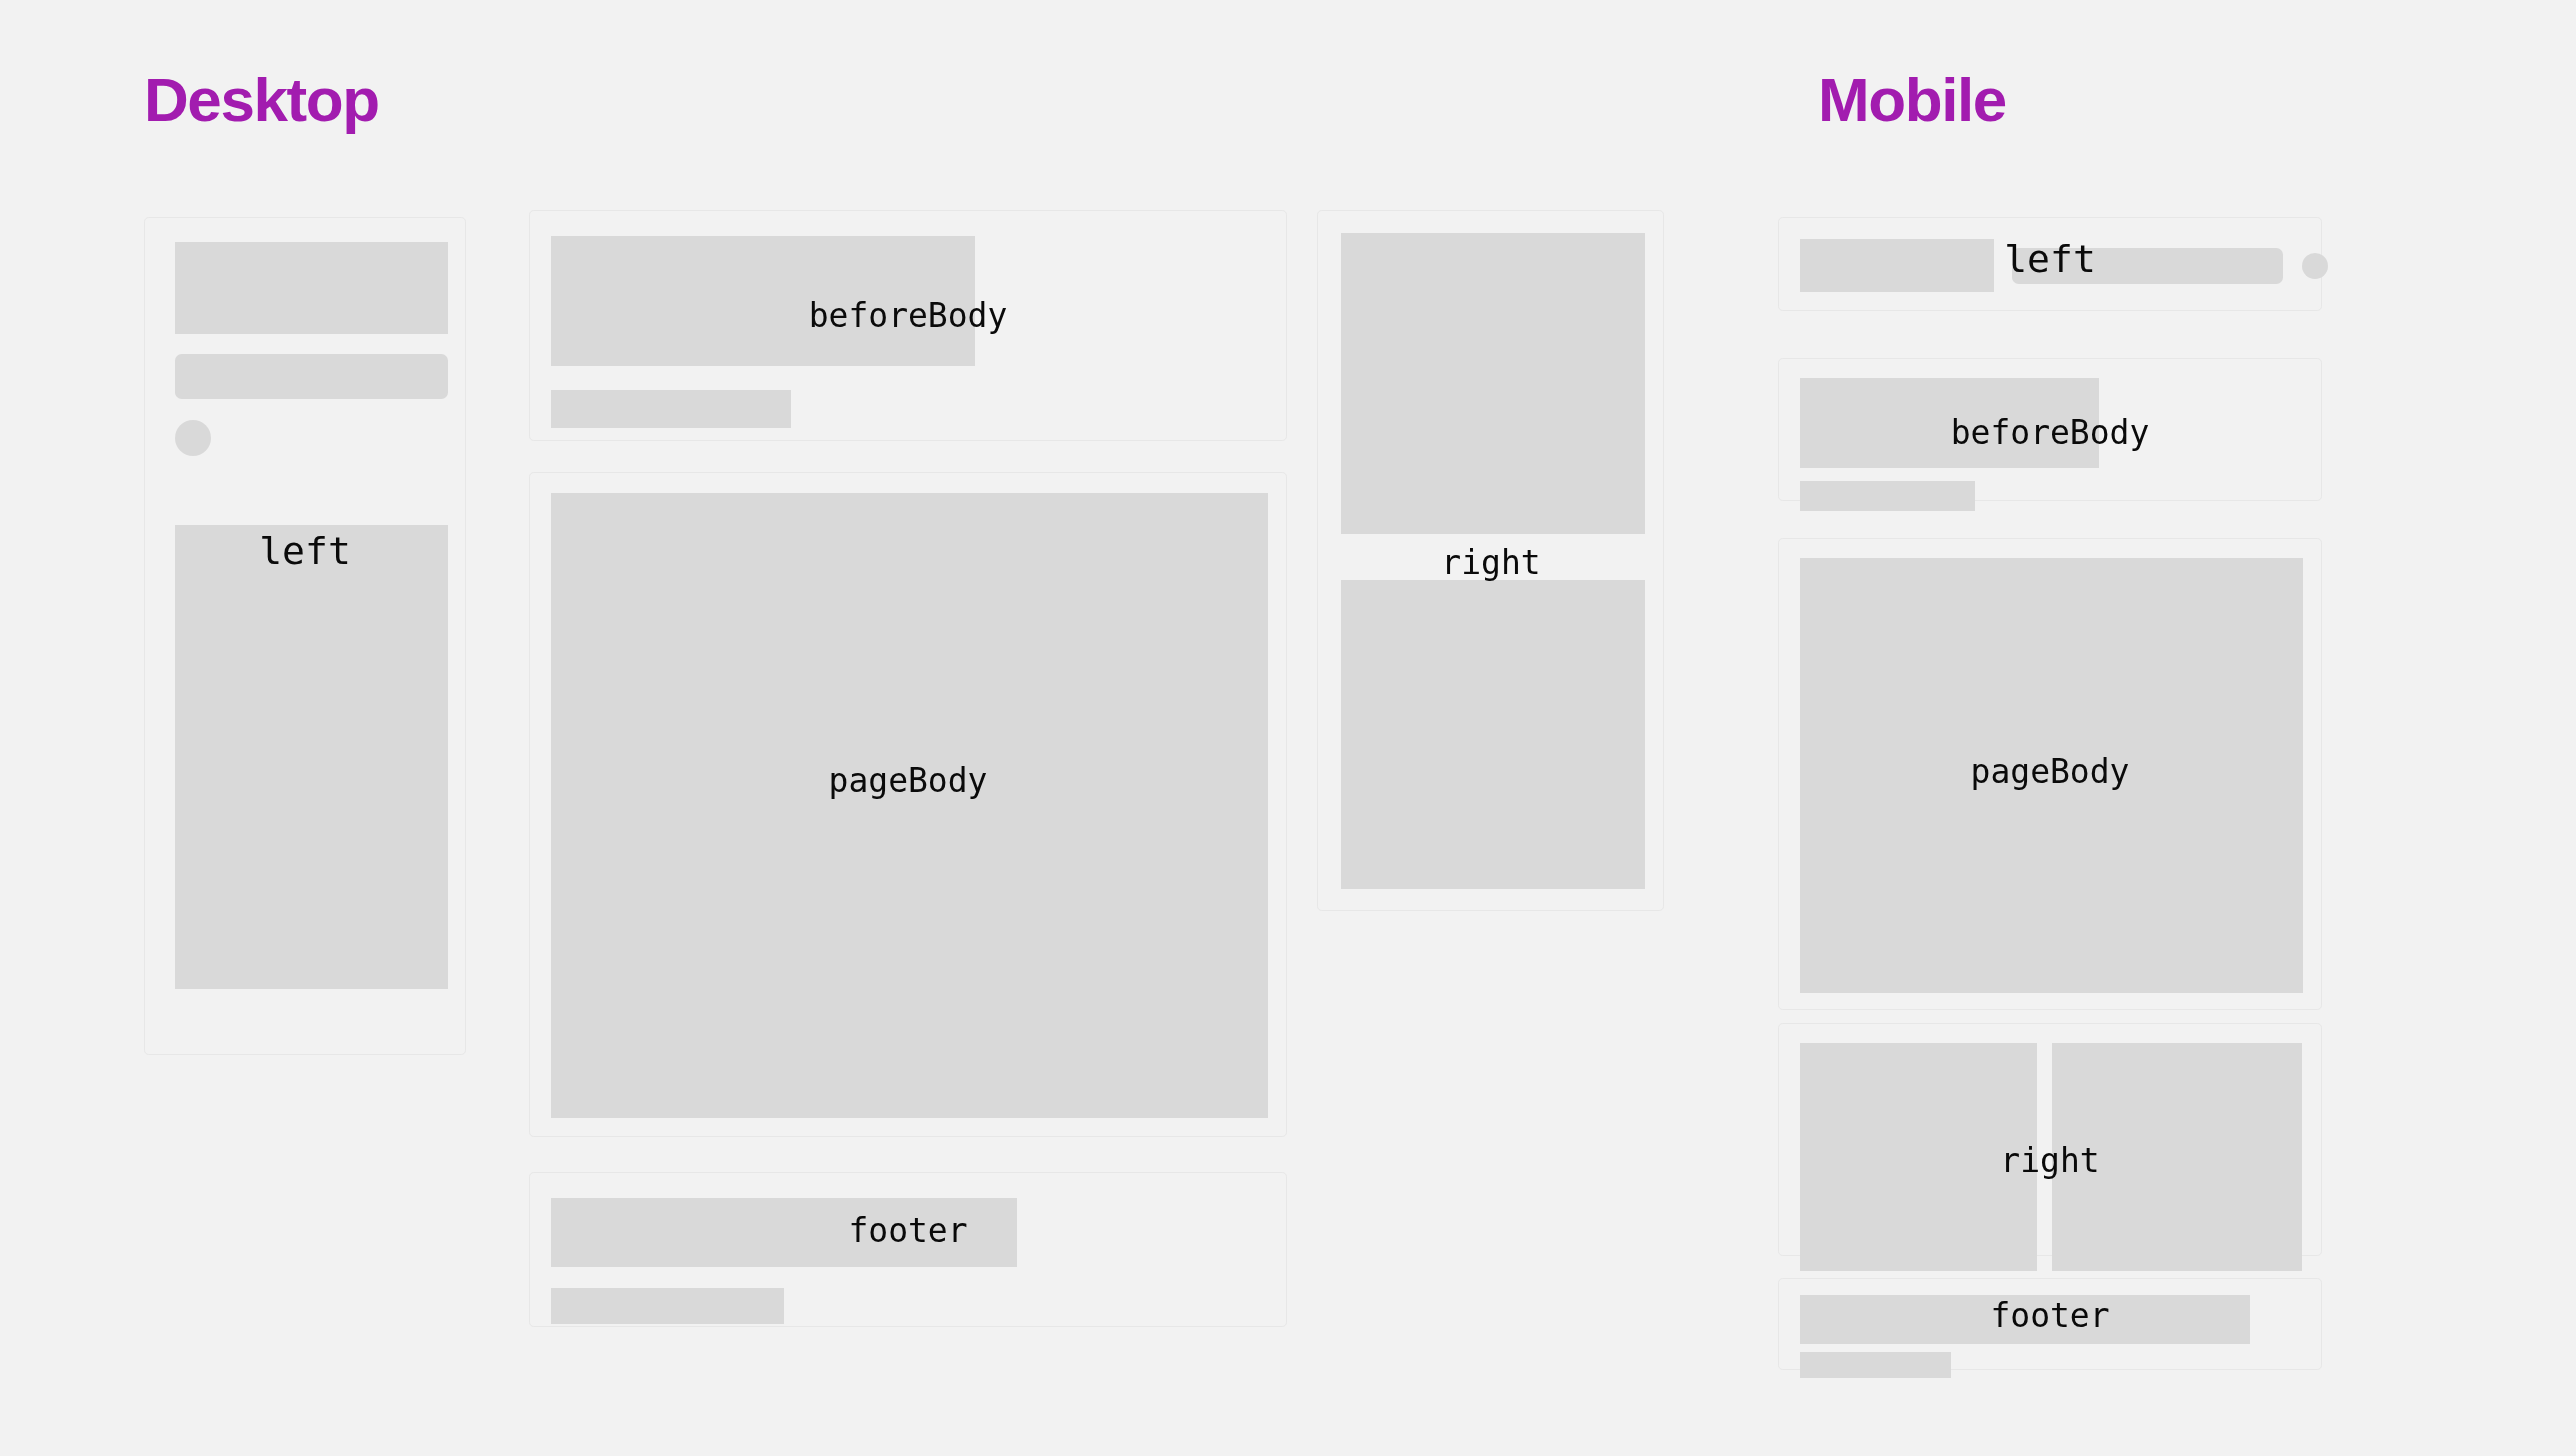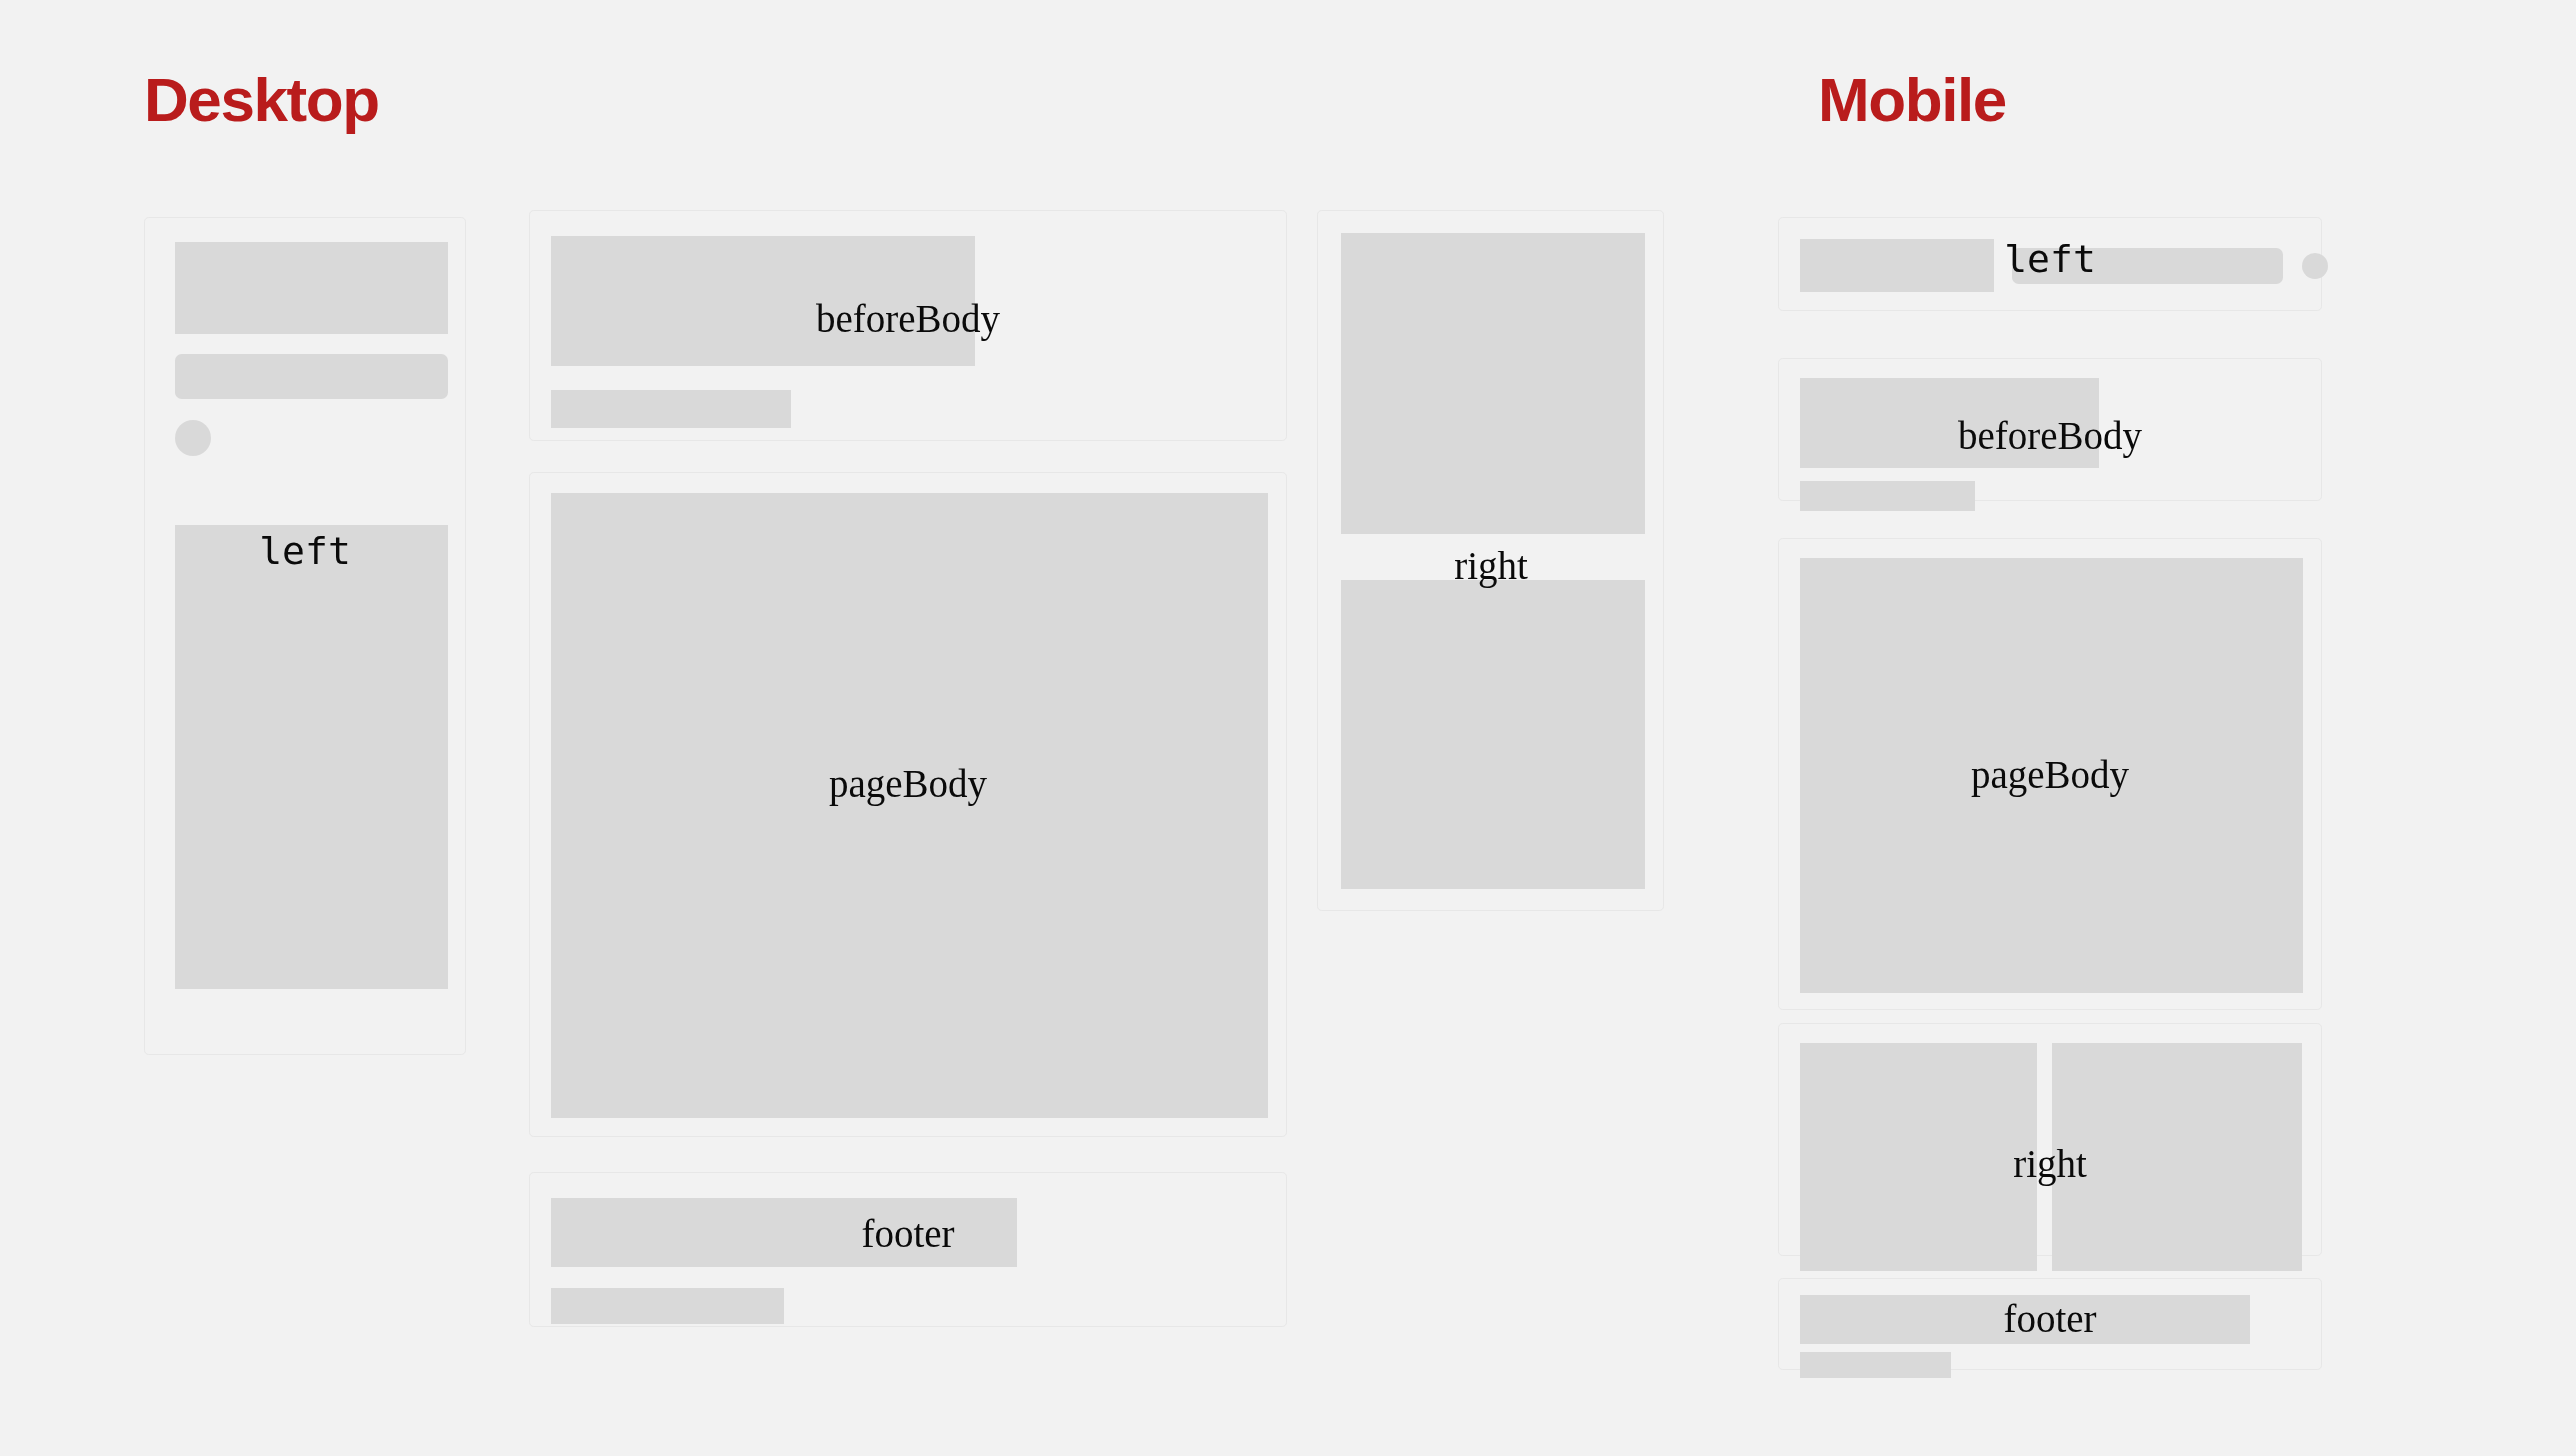--- a/index.html
+++ b/index.html
@@ -23,21 +23,21 @@
 
   
   .section-title {
     position: absolute;
     margin: 0;
     font-family: "Liberation Sans", sans-serif;
     font-weight: bold;
     font-size: 62px;
     line-height: 1;
     letter-spacing: -1.4px;
-    color: #b91c1c;
+    color: #a21caf;
     white-space: nowrap;
   }
   #desktop-title { left: 144px; top: 69px; }
   #mobile-title  { left: 1778px; top: 69px; margin-left: 40px; }
 
   
   .panel {
     position: absolute;
     box-sizing: border-box;
     background: #f2f2f2;
@@ -57,21 +57,21 @@
   .lbl {
     position: absolute;
     font-family: "DejaVu Sans Mono", "Liberation Mono", monospace;
     font-size: 38px;
     line-height: 1;
     color: #0a0a0a;
     white-space: nowrap;
     z-index: 5;
     transform: translateX(-50%);
   }
-  .lbl.big { font-size: 39px; font-family: Liberation Serif, serif; }
+  .lbl.big { font-size: 33px; }
 
   
   
   #d-left-panel   { left: 144px;  top: 217px;  width: 322px;  height: 838px; }
   #d-left-b1      { left: 30px;   top: 23.5px;   width: 273px;  height: 92px; }
   #d-left-b2      { left: 30px;   top: 136px;  width: 273px;  height: 45px; }
   #d-left-dot     { left: 30px;   top: 202px;  width: 36px;   height: 36px; }
   #d-left-tall    { left: 30px;   top: 307px;  width: 273px;  height: 464px; }
   #d-left-label   { left: 305px;  top: 532px; }
 

